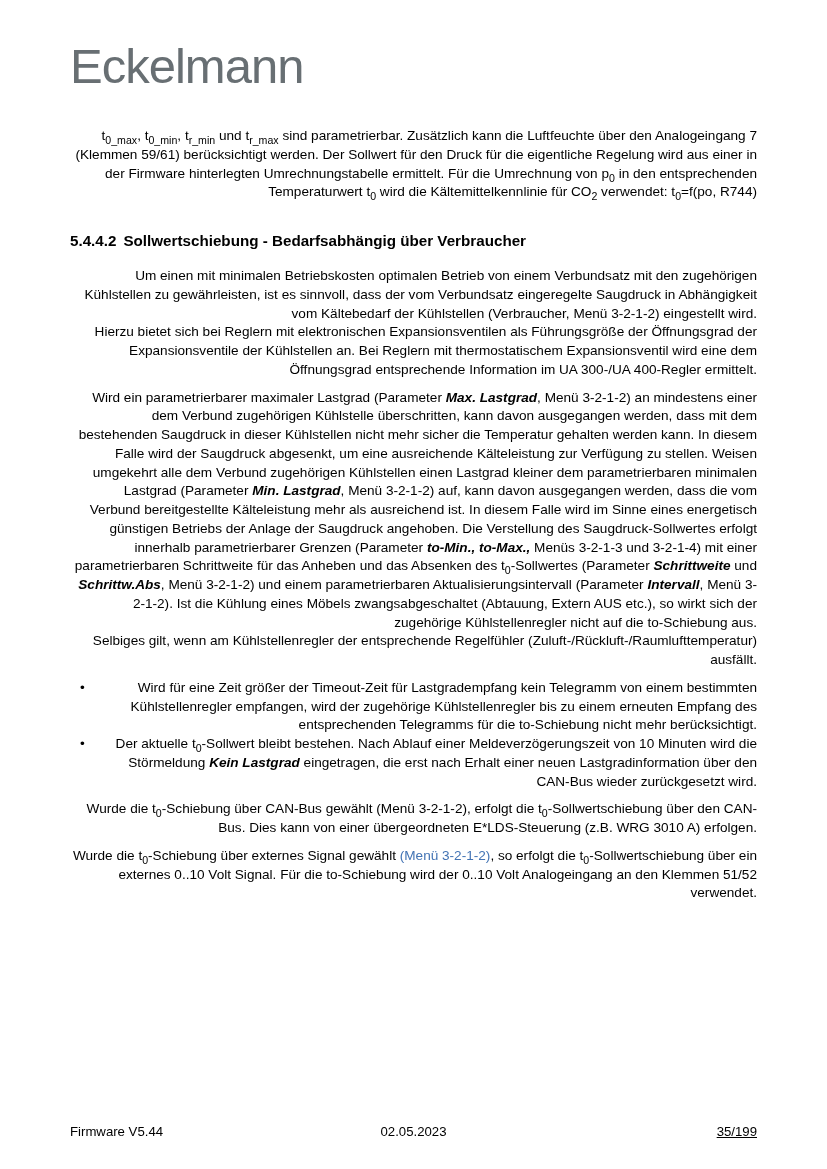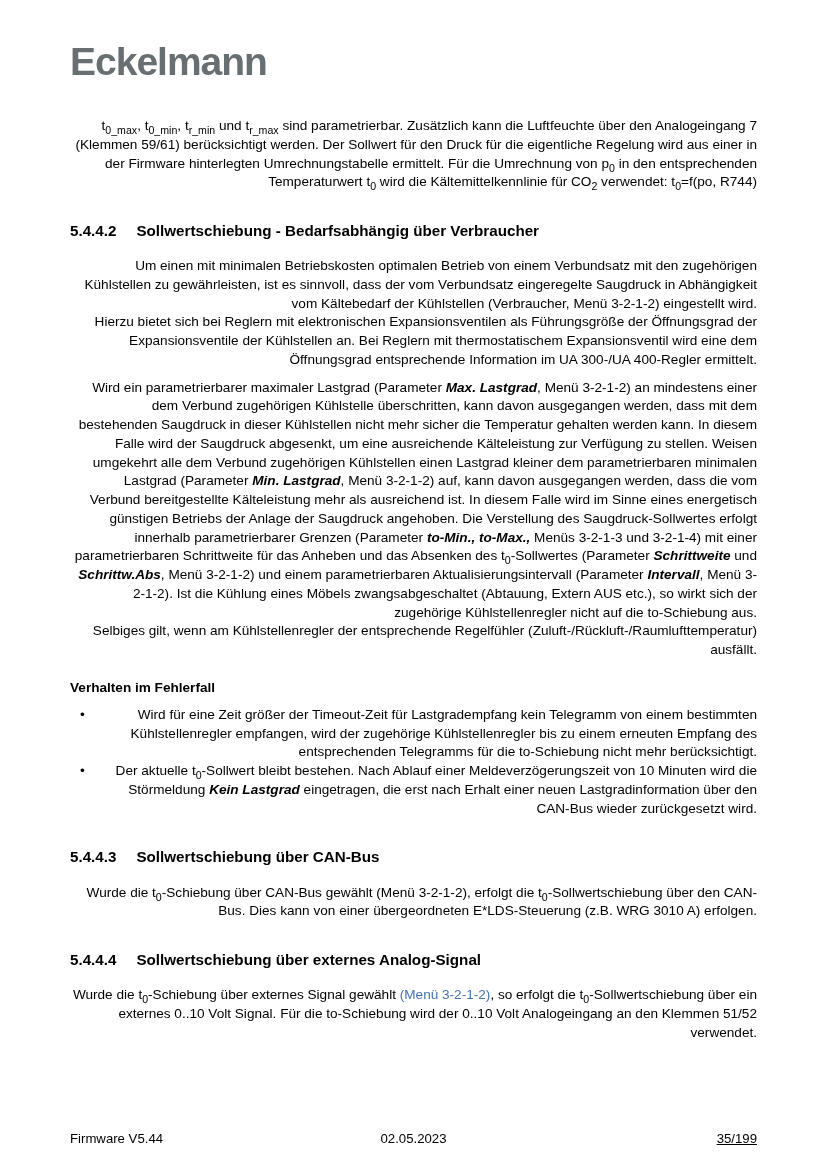--- a/index.html
+++ b/index.html
@@ -17,22 +17,22 @@
     position:relative;
     width:827px;
     height:1169px;
     background:#ffffff;
     overflow:hidden;
   }
   .content{
     padding:42px 70px 0 70px;
   }
   .logo{
-    font-size:39px;
-    font-weight:700;
+    font-size:49px;
+    font-weight:400;
     letter-spacing:-1px;
     color:var(--logo-gray);
     line-height:1;
   }
   .body-text, .li-body{
     font-size:13.6px;
     line-height:1.38;
     color:var(--text-color);
     text-align:right;
   }
@@ -52,21 +52,21 @@
     text-decoration:none;
     cursor:pointer;
   }
   .sec-h{
     font-size:15.2px;
     font-weight:700;
     margin-top:30px;
     margin-bottom:17px;
     line-height:1.2;
   }
-  .sec-h .sec-num{margin-right:20px;text-align:center;}
+  .sec-h .sec-num{margin-right:7px;text-align:center;}
   .sub-h{
     font-size:13.6px;
     font-weight:700;
     margin-top:20px;
     margin-bottom:11px;
   }
   ul.fault-list{
     list-style:none;
     margin:0 0 9px 0;
     padding-left:10px;
@@ -85,21 +85,21 @@
   }
   .li-title{
     font-size:13.6px;
     font-weight:700;
     line-height:1.38;
   }
   .page-footer{
     position:absolute;
     left:70px;
     right:70px;
-    bottom:23px;
+    bottom:30px;
     display:flex;
     align-items:center;
     font-size:13.2px;
     margin-top:29px;
   }
   .page-footer span{flex:1;}
   .footer-center{text-align:center;}
   .footer-right{text-align:right;text-decoration:underline;}
 </style>
 </head>
@@ -116,43 +116,36 @@
 
       <p class="body-text intro">t<sub>0_max</sub>, t<sub>0_min</sub>, t<sub>r_min</sub> und t<sub>r_max</sub> sind parametrierbar. Zusätzlich kann die Luftfeuchte über den Analogeingang 7 (Klemmen 59/61) berücksichtigt werden. Der Sollwert für den Druck für die eigentliche Regelung wird aus einer in der Firmware hinterlegten Umrechnungstabelle ermittelt. Für die Umrechnung von p<sub>0</sub> in den entsprechenden Temperaturwert t<sub>0</sub> wird die Kältemittelkennlinie für CO<sub>2</sub> verwendet: t<sub>0</sub>=f(po, R744)</p>
 
       <section>
         <h2 class="sec-h">
           <span class="sec-num">5.4.4.2</span><span class="sec-title">Sollwertschiebung - Bedarfsabhängig über Verbraucher</span>
         </h2>
         <p class="body-text">Um einen mit minimalen Betriebskosten optimalen Betrieb von einem Verbundsatz mit den zugehörigen Kühlstellen zu gewährleisten, ist es sinnvoll, dass der vom Verbundsatz eingeregelte Saugdruck in Abhängigkeit vom Kältebedarf der Kühlstellen (Verbraucher, Menü 3-2-1-2) eingestellt wird.<br>Hierzu bietet sich bei Reglern mit elektronischen Expansionsventilen als Führungsgröße der Öffnungsgrad der Expansionsventile der Kühlstellen an. Bei Reglern mit thermostatischem Expansionsventil wird eine dem Öffnungsgrad entsprechende Information im UA 300-/UA 400-Regler ermittelt.</p>
         <p class="body-text">Wird ein parametrierbarer maximaler Lastgrad (Parameter <i>Max. Lastgrad</i>, Menü 3-2-1-2) an mindestens einer dem Verbund zugehörigen Kühlstelle überschritten, kann davon ausgegangen werden, dass mit dem bestehenden Saugdruck in dieser Kühlstellen nicht mehr sicher die Temperatur gehalten werden kann. In diesem Falle wird der Saugdruck abgesenkt, um eine ausreichende Kälteleistung zur Verfügung zu stellen. Weisen umgekehrt alle dem Verbund zugehörigen Kühlstellen einen Lastgrad kleiner dem parametrierbaren minimalen Lastgrad (Parameter <i>Min. Lastgrad</i>, Menü 3-2-1-2) auf, kann davon ausgegangen werden, dass die vom Verbund bereitgestellte Kälteleistung mehr als ausreichend ist. In diesem Falle wird im Sinne eines energetisch günstigen Betriebs der Anlage der Saugdruck angehoben. Die Verstellung des Saugdruck-Sollwertes erfolgt innerhalb parametrierbarer Grenzen (Parameter <i>to-Min., to-Max.,</i> Menüs 3-2-1-3 und 3-2-1-4) mit einer parametrierbaren Schrittweite für das Anheben und das Absenken des t<sub>0</sub>-Sollwertes (Parameter <i>Schrittweite</i> und <i>Schrittw.Abs</i>, Menü 3-2-1-2) und einem parametrierbaren Aktualisierungsintervall (Parameter <i>Intervall</i>, Menü 3-2-1-2). Ist die Kühlung eines Möbels zwangsabgeschaltet (Abtauung, Extern AUS etc.), so wirkt sich der zugehörige Kühlstellenregler nicht auf die to-Schiebung aus.<br>Selbiges gilt, wenn am Kühlstellenregler der entsprechende Regelfühler (Zuluft-/Rückluft-/Raumlufttemperatur) ausfällt.</p>
 
-        <h3 class="sub-h">Verhalten im Fehlerfall</h3>
 
         <ul class="fault-list">
           <li>
             <div class="li-body">Wird für eine Zeit größer der Timeout-Zeit für Lastgradempfang kein Telegramm von einem bestimmten Kühlstellenregler empfangen, wird der zugehörige Kühlstellenregler bis zu einem erneuten Empfang des entsprechenden Telegramms für die to-Schiebung nicht mehr berücksichtigt.</div>
           </li>
           <li>
             <div class="li-body">Der aktuelle t<sub>0</sub>-Sollwert bleibt bestehen. Nach Ablauf einer Meldeverzögerungszeit von 10 Minuten wird die Störmeldung <i>Kein Lastgrad</i> eingetragen, die erst nach Erhalt einer neuen Lastgradinformation über den CAN-Bus wieder zurückgesetzt wird.</div>
           </li>
         </ul>
       </section>
 
       <section>
-        <h2 class="sec-h">
-          <span class="sec-num">5.4.4.3</span><span class="sec-title">Sollwertschiebung über CAN-Bus</span>
-        </h2>
         <p class="body-text">Wurde die t<sub>0</sub>-Schiebung über CAN-Bus gewählt (Menü 3-2-1-2), erfolgt die t<sub>0</sub>-Sollwertschiebung über den CAN-Bus. Dies kann von einer übergeordneten E*LDS-Steuerung (z.B. WRG 3010 A) erfolgen.</p>
       </section>
 
       <section>
-        <h2 class="sec-h">
-          <span class="sec-num">5.4.4.4</span><span class="sec-title">Sollwertschiebung über externes Analog-Signal</span>
-        </h2>
         <p class="body-text">Wurde die t<sub>0</sub>-Schiebung über externes Signal gewählt <a class="doclink" href="#">(Menü 3-2-1-2)</a>, so erfolgt die t<sub>0</sub>-Sollwertschiebung über ein externes 0..10 Volt Signal. Für die to-Schiebung wird der 0..10 Volt Analogeingang an den Klemmen 51/52 verwendet.</p>
       </section>
 
     </main>
   </div>
 
   <footer class="page-footer">
     <span>Firmware V5.44</span>
     <span class="footer-center">02.05.2023</span>
     <span class="footer-right">35/199</span>

